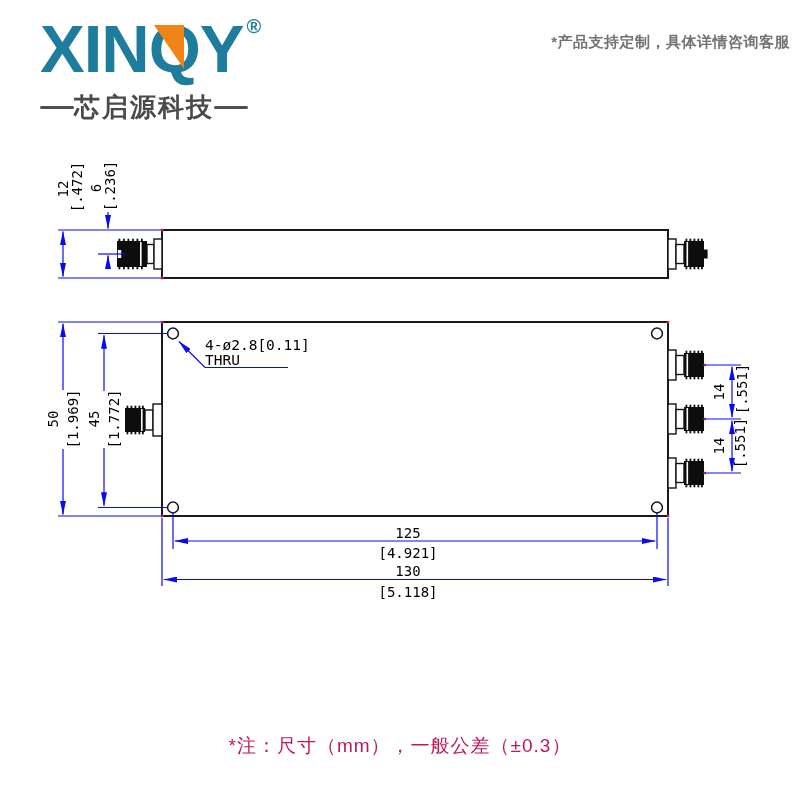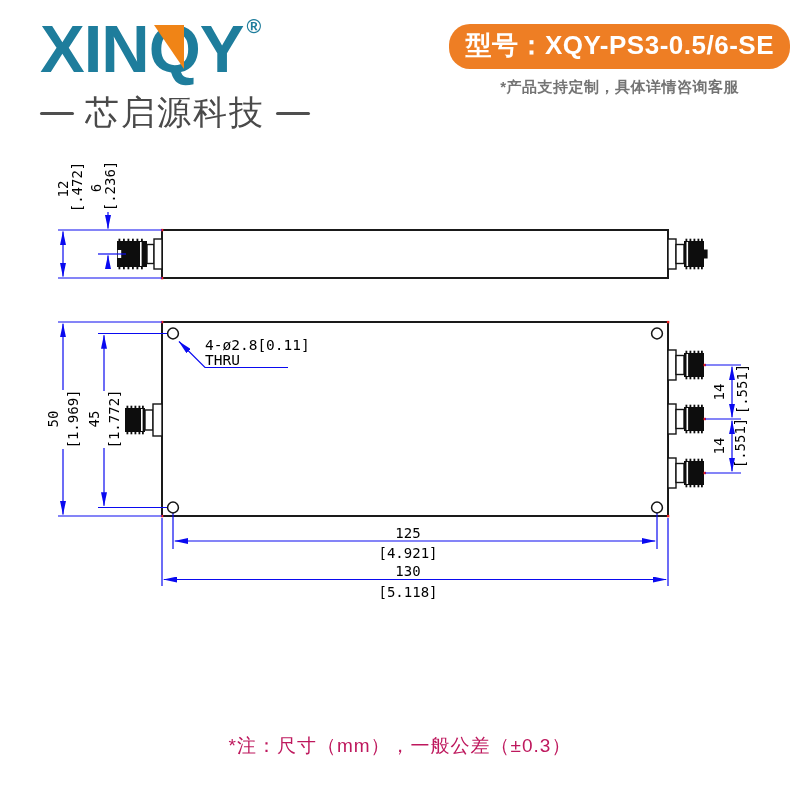--- a/index.html
+++ b/index.html
@@ -16,22 +16,22 @@
   }
   .logo-main .rmark{
     font-size:20px;font-weight:700;vertical-align:top;position:relative;top:2px;left:3px;
   }
   .logo-tri{
     position:absolute;left:114px;top:11px;width:30px;height:44px;
     background:#f08416;
     clip-path:polygon(0 0,100% 0,100% 100%);
   }
   .logo-tagline{
-    margin-top:6px;display:flex;align-items:center;gap:11px;
-    color:#4a4a4a;font-size:34px;font-weight:400;letter-spacing:2px;white-space:nowrap;
+    margin-top:6px;display:flex;align-items:center;
+    color:#4a4a4a;font-size:26px;font-weight:700;letter-spacing:2px;white-space:nowrap;
   }
   .dash{width:34px;height:3px;background:#4f4f4f;border-radius:2px;flex:0 0 auto;}
   
   .hdr-right{position:absolute;right:10px;top:24px;display:flex;flex-direction:column;align-items:center;}
   .model-pill{
     background:#ee7e24;color:#ffffff;border-radius:21px;
     padding:4px 16px 6px 16px;font-size:26px;font-weight:700;letter-spacing:0.5px;
     white-space:nowrap;
   }
   .custom-note{
@@ -61,21 +61,20 @@
     <span class="logo-tri"></span><span>XINQY</span><span class="rmark">®</span>
   </div>
   <div class="logo-tagline">
     <span class="dash"></span>
     <span>芯启源科技</span>
     <span class="dash"></span>
   </div>
 </div>
 
 <div class="hdr-right">
-  <div class="model-pill">型号：XQY-PS3-0.5/6-SE</div>
   <div class="custom-note">*产品支持定制，具体详情咨询客服</div>
 </div>
 
 <svg class="drawing" width="800" height="800" viewBox="0 0 800 800">
   <defs>
     <marker id="arr" viewBox="0 0 14 6" markerWidth="14" markerHeight="6" refX="13.5" refY="3" orient="auto-start-reverse" markerUnits="userSpaceOnUse">
       <path d="M0 0 L14 3 L0 6 Z" fill="#0a0af0"></path>
     </marker>
   </defs>
 

